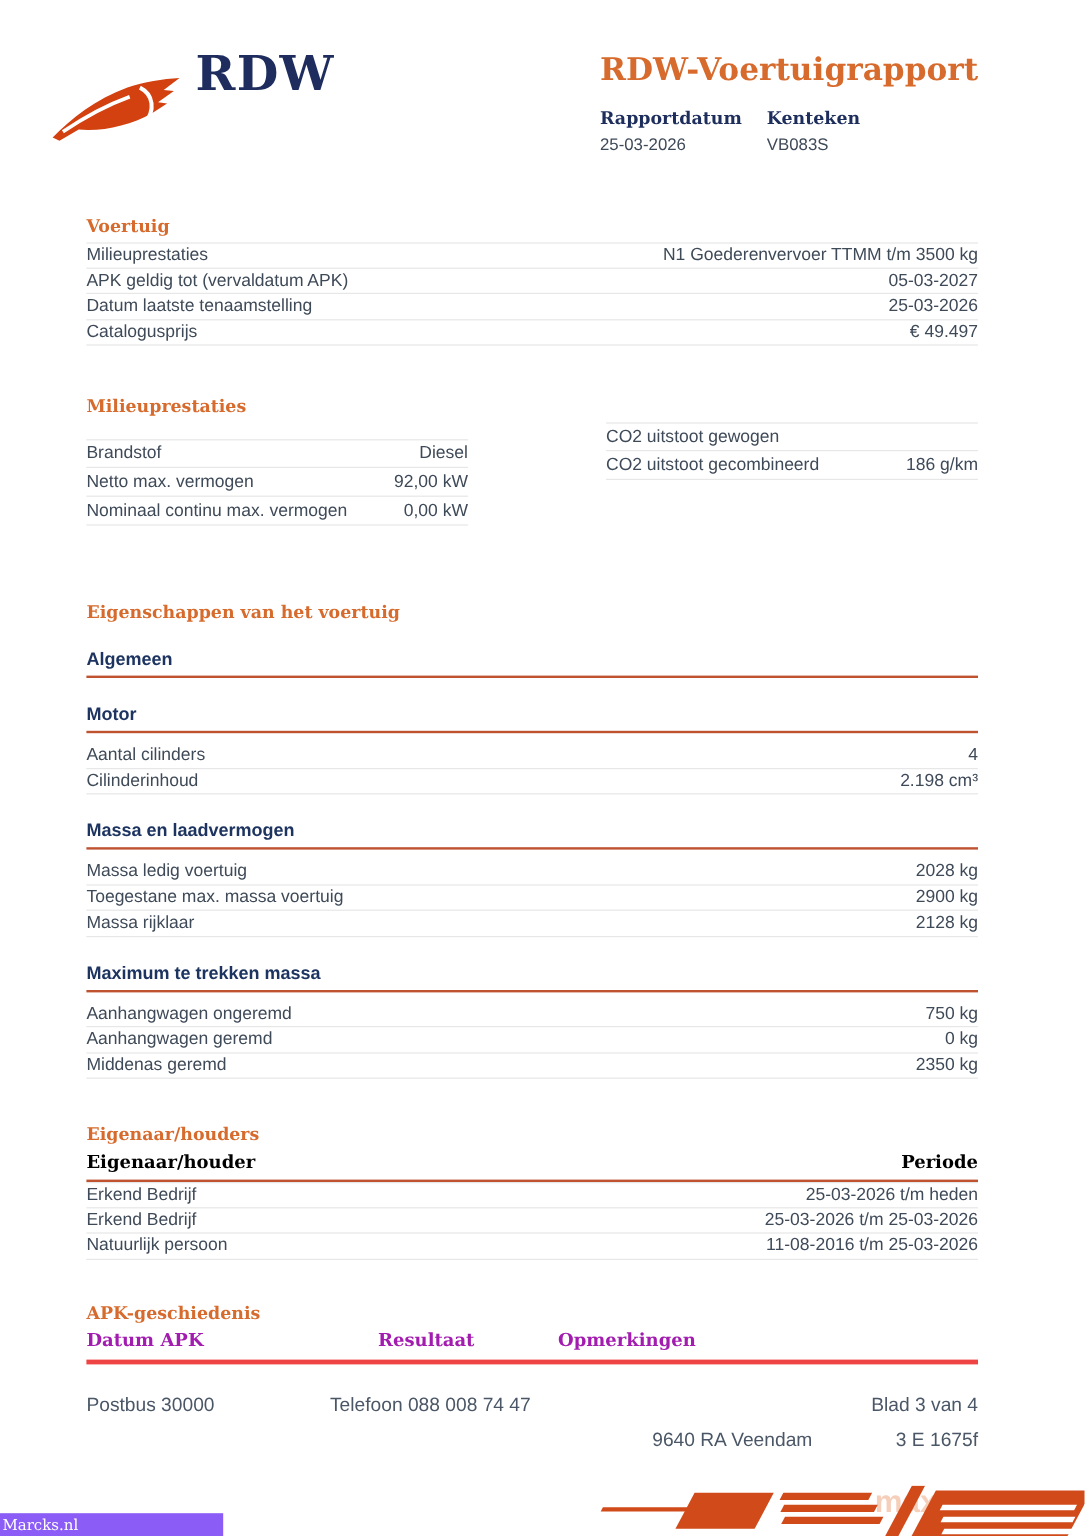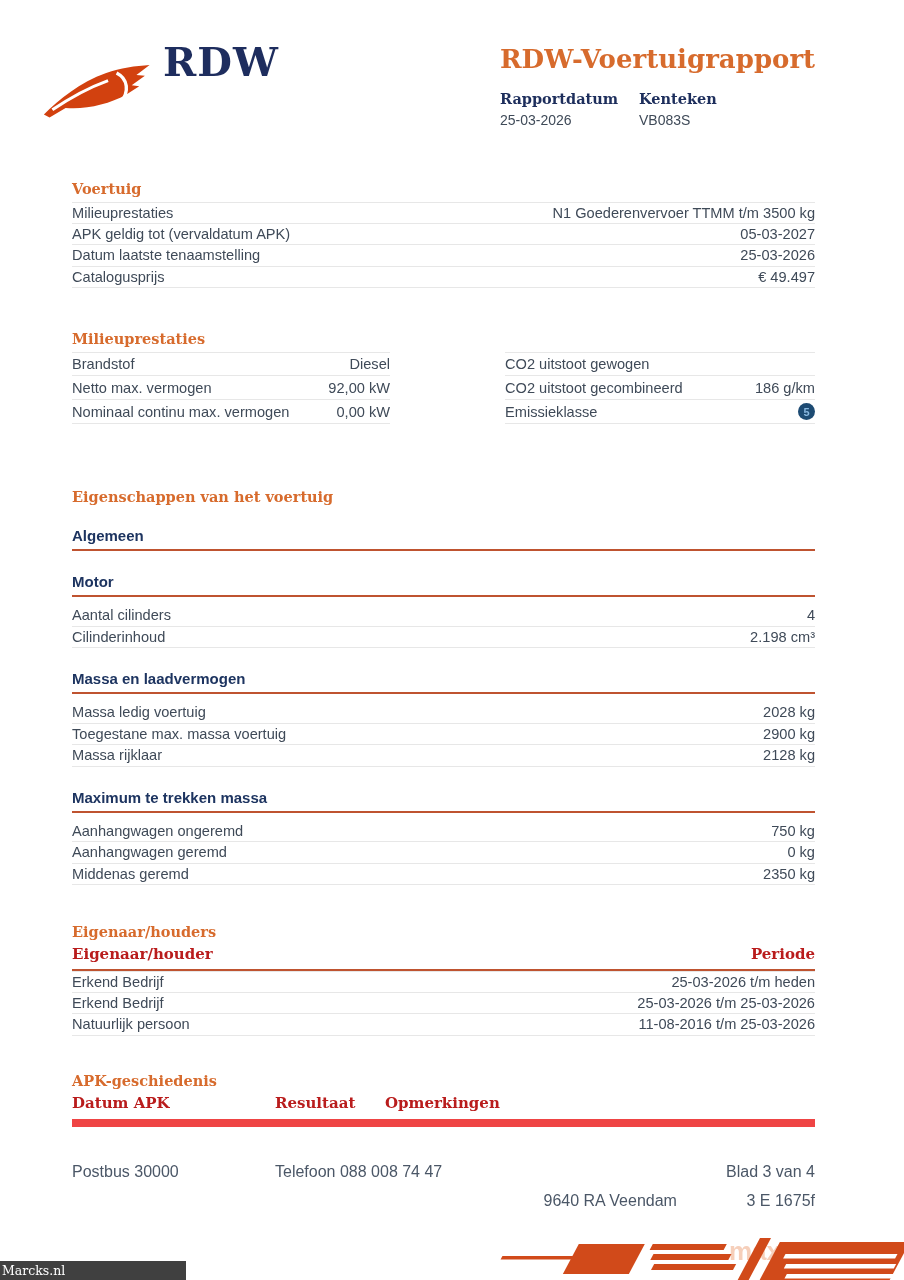--- a/index.html
+++ b/index.html
@@ -40,21 +40,21 @@
   }
   .rows .row {
     display:flex; justify-content:space-between; align-items:center;
     height:21.5px; border-bottom:1px solid #e7e7e7; font-size:14.6px;
   }
   .rows .row:first-child { border-top:1px solid #e7e7e7; }
   .row .val { text-align:left; white-space:nowrap; }
 
   .milieu { margin-top:42px; }
   .milieu-grid { display:flex; }
-  .milieu-left { width:318px; }
+  .milieu-left { width:318px;margin-top:14px; }
   .milieu-right { width:310px; margin-left:115px; }
   .milieu .row { height:24px; }
   .badge {
     display:inline-flex; width:17px; height:17px; border-radius:50%;
     background:#1d4b73; color:#8ab9e0; font-size:11px; font-weight:bold;
     align-items:center; justify-content:center;
   }
 
   .eigenschappen { margin-top:64px; }
   .subhead {
@@ -63,46 +63,46 @@
     margin-bottom:8px;
   }
   .subsection { margin-top:22px; }
   .subsection:first-of-type { margin-top:2px; }
   .subsection .rows .row:first-child { border-top:none; }
 
   .eigenaar { margin-top:38px; }
   .owner-head {
     display:flex; justify-content:space-between;
     font-family:"DejaVu Serif", serif; font-weight:bold;
-    font-size:15px; color:#b91c1c;
+    font-size:15px; color:#000000;
     padding-bottom:6px; border-bottom:2px solid #bf5330;
   }
   .apk { margin-top:36px; }
   .apk-head {
     display:flex;
     font-family:"DejaVu Serif", serif; font-weight:bold;
-    font-size:15px; color:#b91c1c;
-    padding-bottom:7px; border-bottom:8px solid #ef4444;
+    font-size:15px; color:#a21caf;
+    padding-bottom:7px; border-bottom:4px solid #ef4444;gap:40px;
   }
   .apk-col1 { width:203px; }
   .apk-col2 { width:110px; }
 
   
   .footer { position:absolute; left:72px; top:1163px; width:743px; font-size:16px; color:#4b5767; }
   .footer-line { display:flex; margin-top:0; }
   .footer-line + .footer-line { margin-top:11px;justify-content:flex-end; }
   .f-col1 { width:203px; }
   .f-col2 { flex:1; }
   .f-col3 { text-align:right; }
 
   
   .truck-graphic { position:absolute; right:0; bottom:0; width:410px; height:42px; overflow:hidden; }
   .source-badge {
     position:absolute; left:0; bottom:0; width:186px; height:19px;
-    background:#404040; color:#ffffff;
+    background:#8b5cf6; color:#ffffff;
     font-family:"DejaVu Serif", serif; font-size:12.5px;
     line-height:19px; padding-left:2px;
   }
 </style>
 </head>
 <body>
 
 <div class="logo-wrap">
   <svg class="logo-swoosh" width="118" height="72" viewBox="0 0 125 74">
     <path d="M2 63 C18 47 40 29 68 19 C83 13.5 99 11.5 114 10.5 L100 21 L109 22 L95 32 L103 33 L89 42 C71 52 46 58 25 56 L8 66 Z" fill="#d2410f"></path>
@@ -168,24 +168,20 @@
         </div>
       </div>
       <div class="milieu-right rows">
         <div class="row">
           <span class="lbl">CO2 uitstoot gewogen</span>
           <span class="val"></span>
         </div>
         <div class="row">
           <span class="lbl">CO2 uitstoot gecombineerd</span>
           <span class="val">186 g/km</span>
-        </div>
-        <div class="row">
-          <span class="lbl">Emissieklasse</span>
-          <span class="badge">5</span>
         </div>
       </div>
     </div>
   </div>
 
   <div class="eigenschappen">
     <div class="section-title">Eigenschappen van het voertuig</div>
 
     <div class="subsection">
       <div class="subhead">Algemeen</div>

